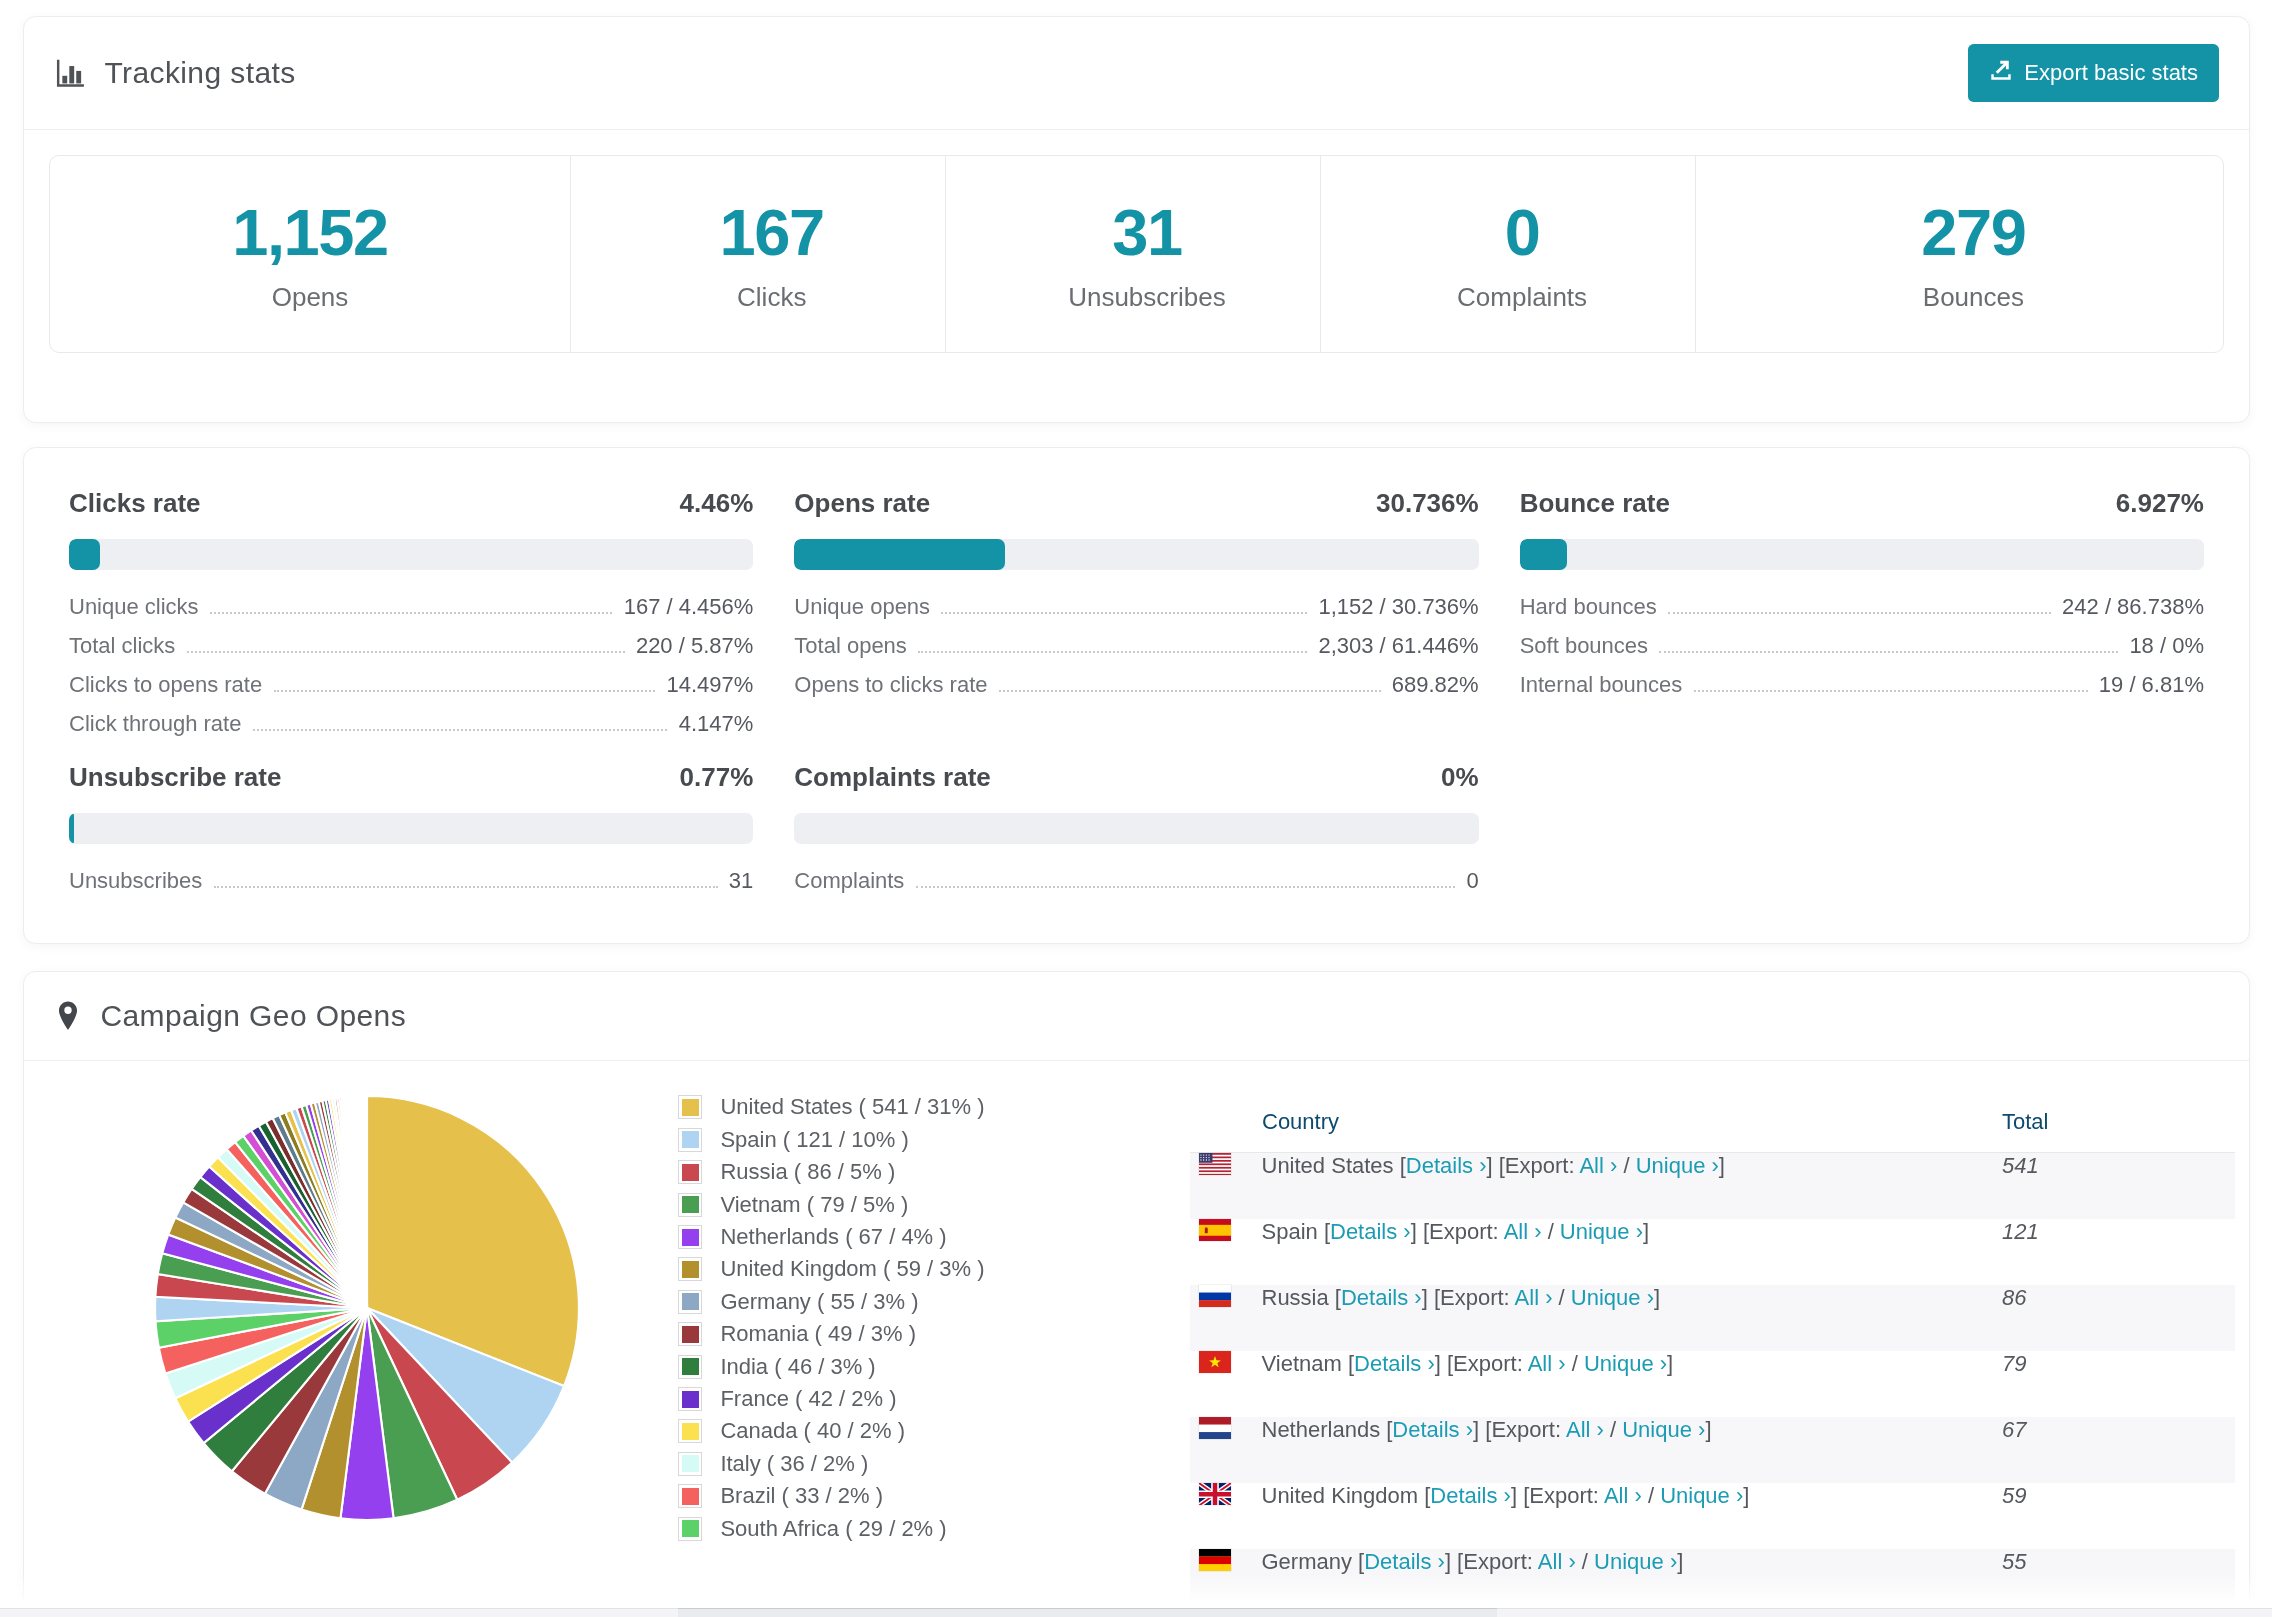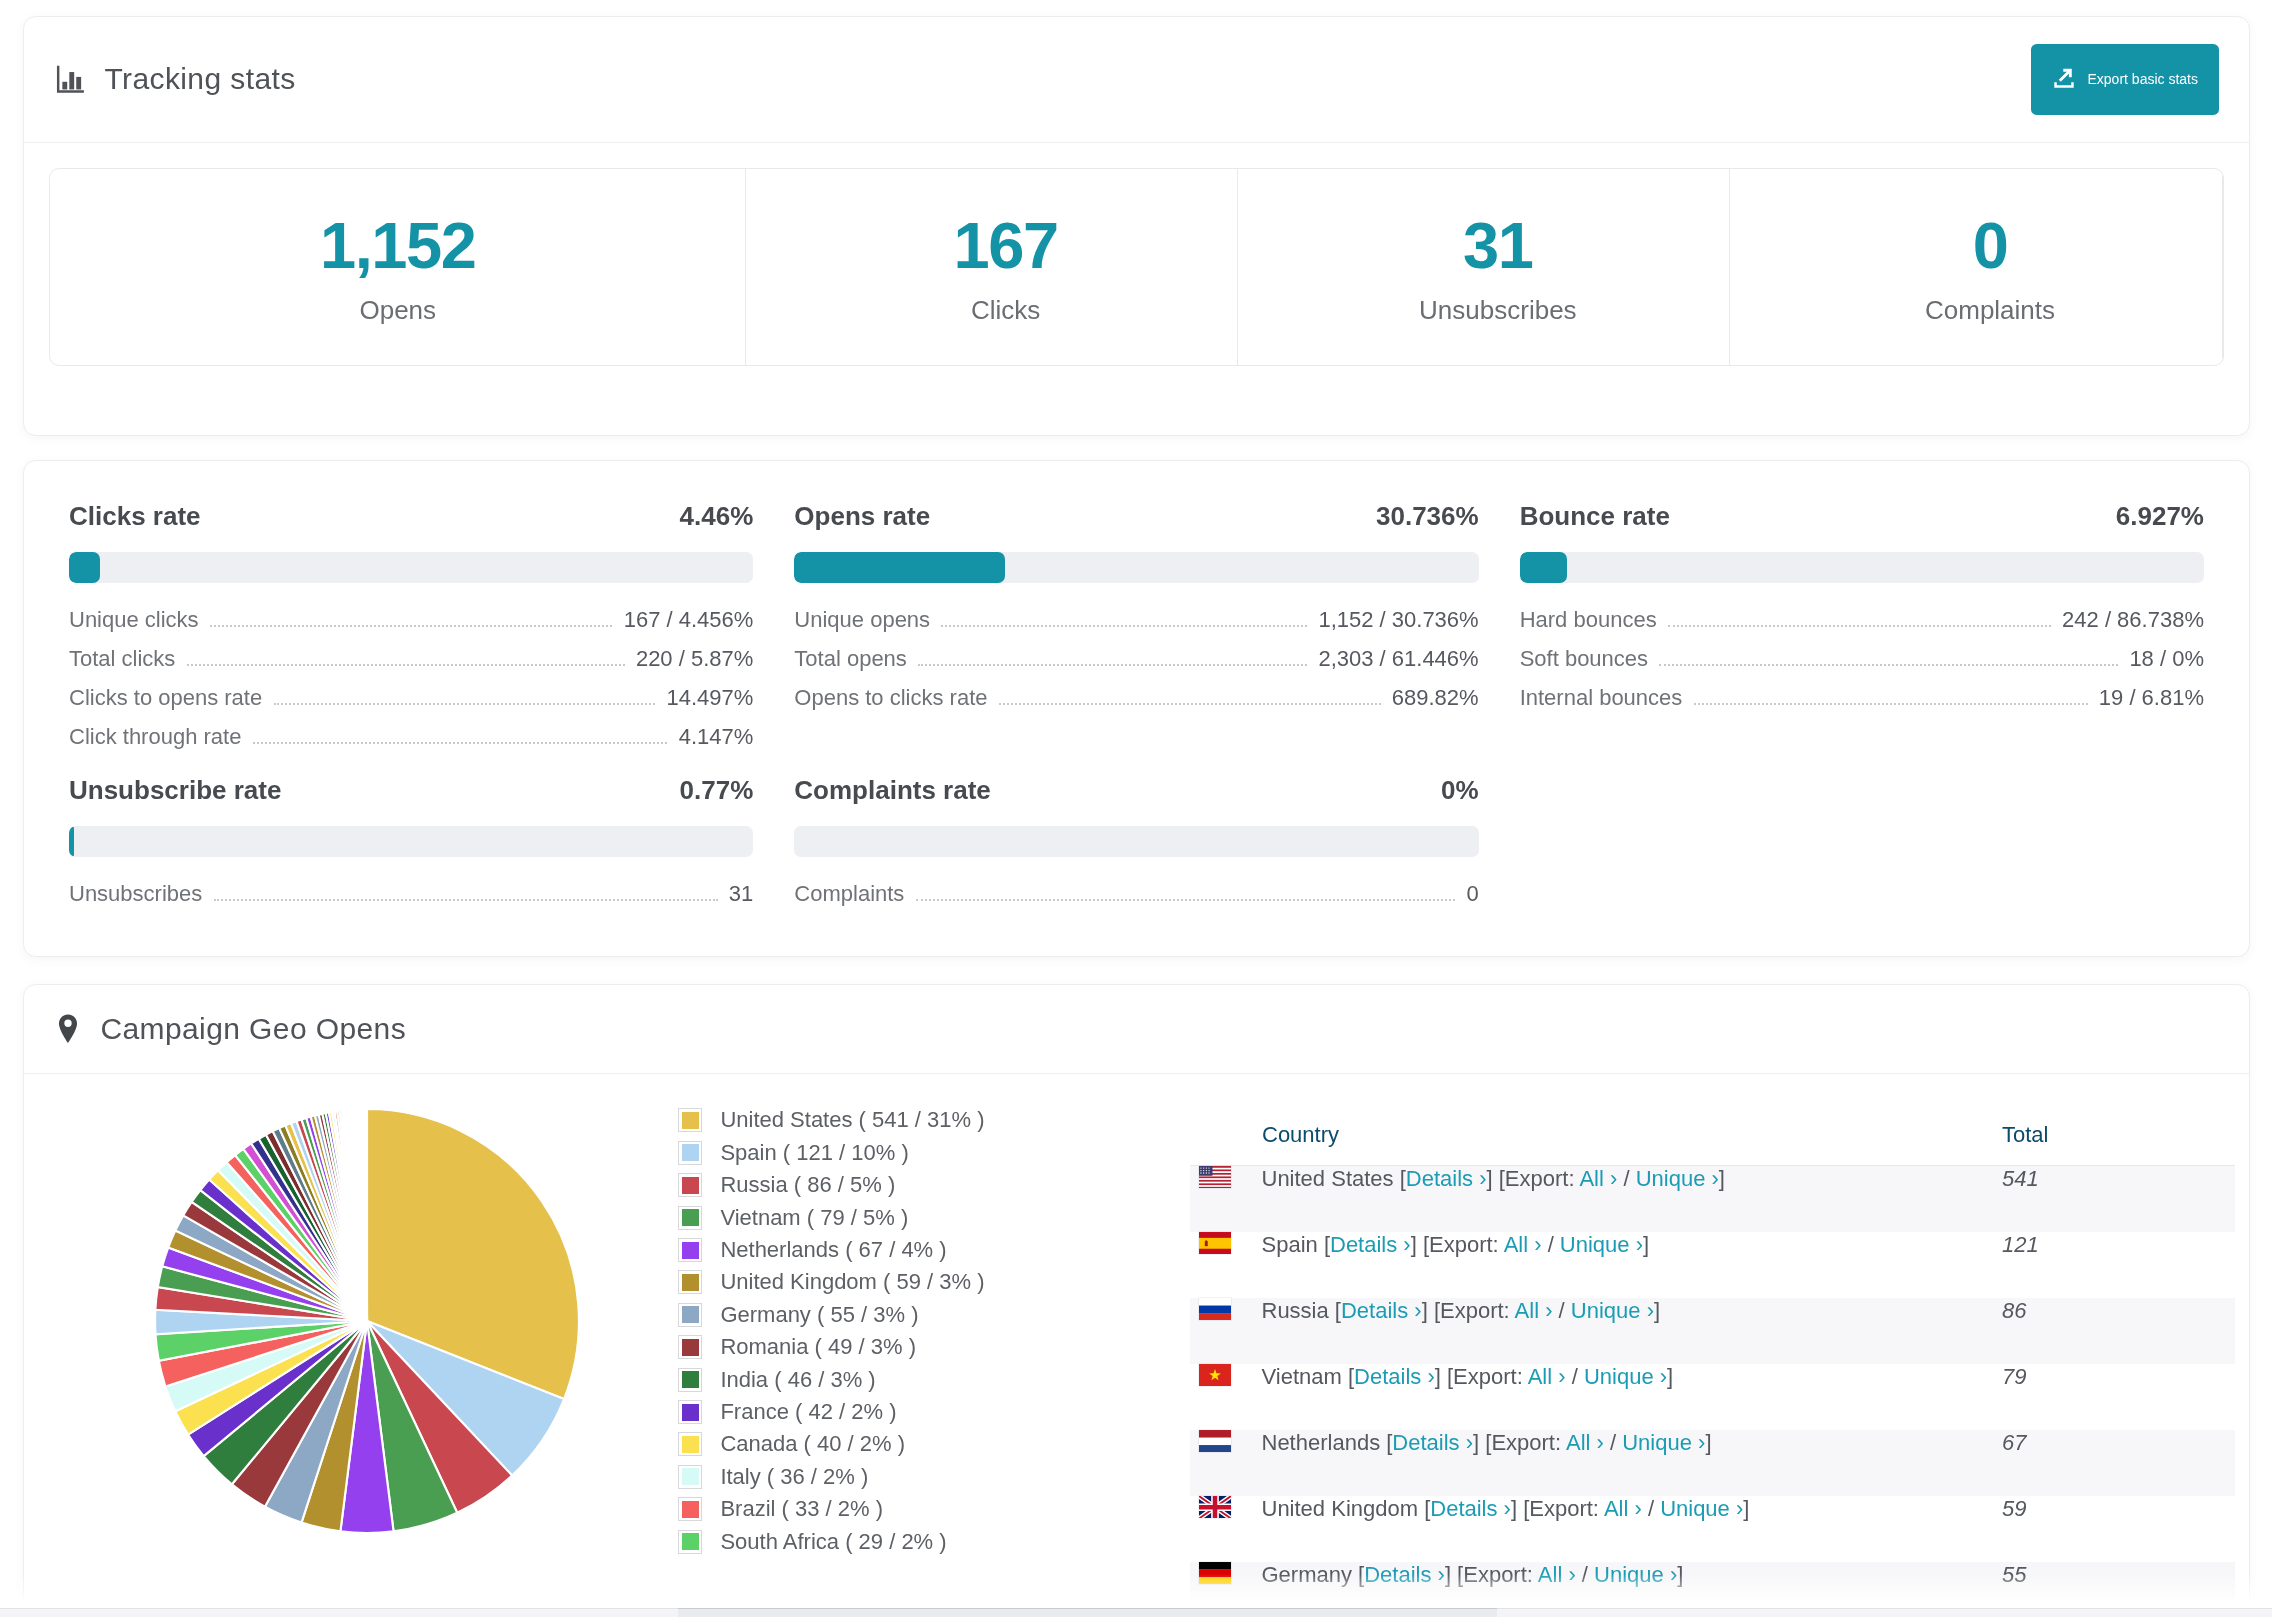--- a/index.html
+++ b/index.html
@@ -15,21 +15,21 @@
 
   .card{background:#fff;border:1.4px solid var(--border);border-radius:12.7px;
     box-shadow:0 2.8px 10px rgba(70,75,85,.05);margin:0 23px;}
   .card-header{display:flex;align-items:center;padding:27px 30px;border-bottom:1.4px solid #efeff2;}
   .card-title{font-size:30px;color:#4f5256;margin-left:18.4px;letter-spacing:0.4px;font-weight:400;}
   .hicon{display:flex;align-items:center;}
 
   
   #card-tracking{margin-top:15.5px;}
   .export-btn{margin-left:auto;display:flex;align-items:center;gap:11.3px;background:var(--accent);
-    color:#fff;border:none;font-size:14px;padding:22px 21px;border-radius:5.6px;cursor:pointer;
+    color:#fff;border:none;font-size:22px;padding:14px 21px;border-radius:5.6px;cursor:pointer;
     font-family:inherit;}
   .summary{display:flex;margin:25.4px 25.4px 69px;border:1.4px solid #e9e9ec;border-radius:10px;
     height:198px;overflow:hidden;gap:28px;}
   .sum-box{flex:1;display:flex;flex-direction:column;justify-content:center;align-items:center;
     border-right:1.4px solid #e9e9ec;}
   .sum-box:nth-child(1){flex:1.5;}
   .sum-box:nth-child(5){flex:1.44;border-right:none;}
   .sum-num{font-size:65px;font-weight:700;color:var(--accent);letter-spacing:-1.4px;}
   .sum-lbl{font-size:26px;color:#6a6d72;margin-top:11.3px;}
 
@@ -116,20 +116,24 @@
           <div class="sum-num">167</div>
           <div class="sum-lbl">Clicks</div>
         </div>
         <div class="sum-box">
           <div class="sum-num">31</div>
           <div class="sum-lbl">Unsubscribes</div>
         </div>
         <div class="sum-box">
           <div class="sum-num">0</div>
           <div class="sum-lbl">Complaints</div>
+        </div>
+        <div class="sum-box">
+          <div class="sum-num">279</div>
+          <div class="sum-lbl">Bounces</div>
         </div>
       </div>
   </section>
 
   <section class="card" id="card-rates">
     <div class="rate-sec">
       <div class="rate-head">
         <span class="rate-title">Clicks rate</span>
         <span class="rate-value">4.46%</span>
       </div>

